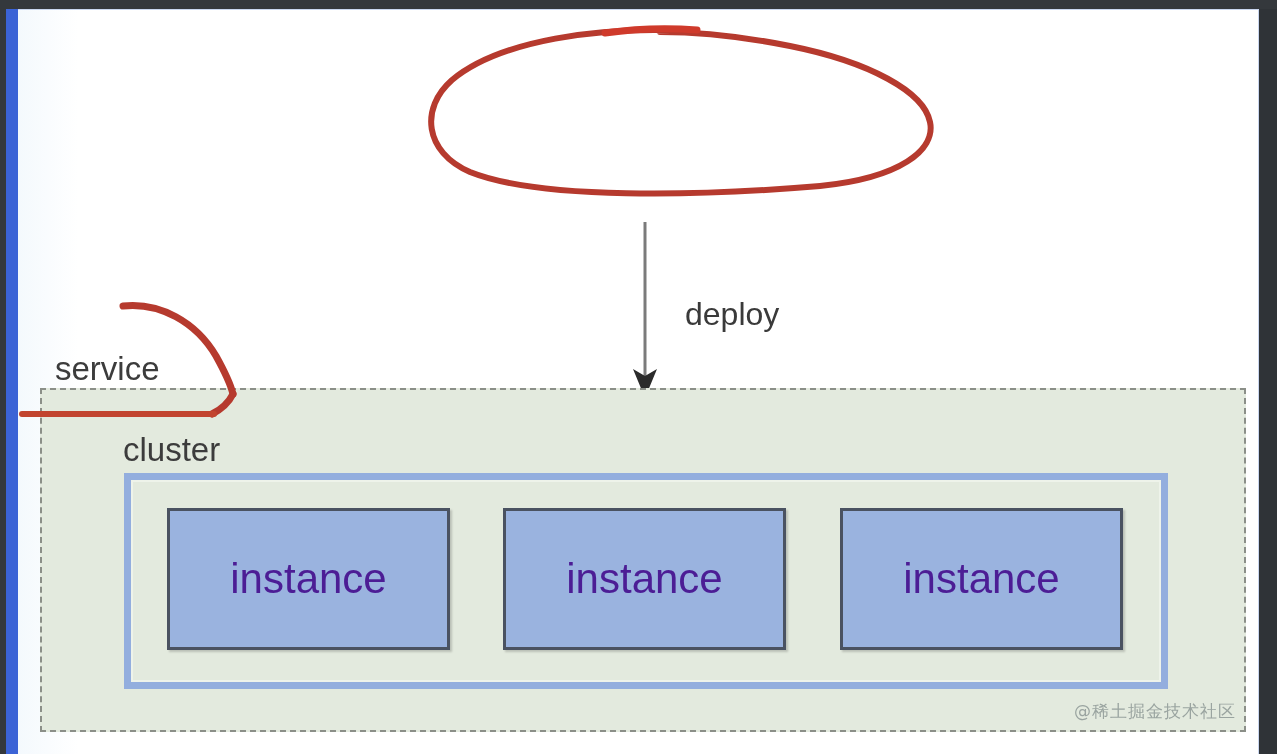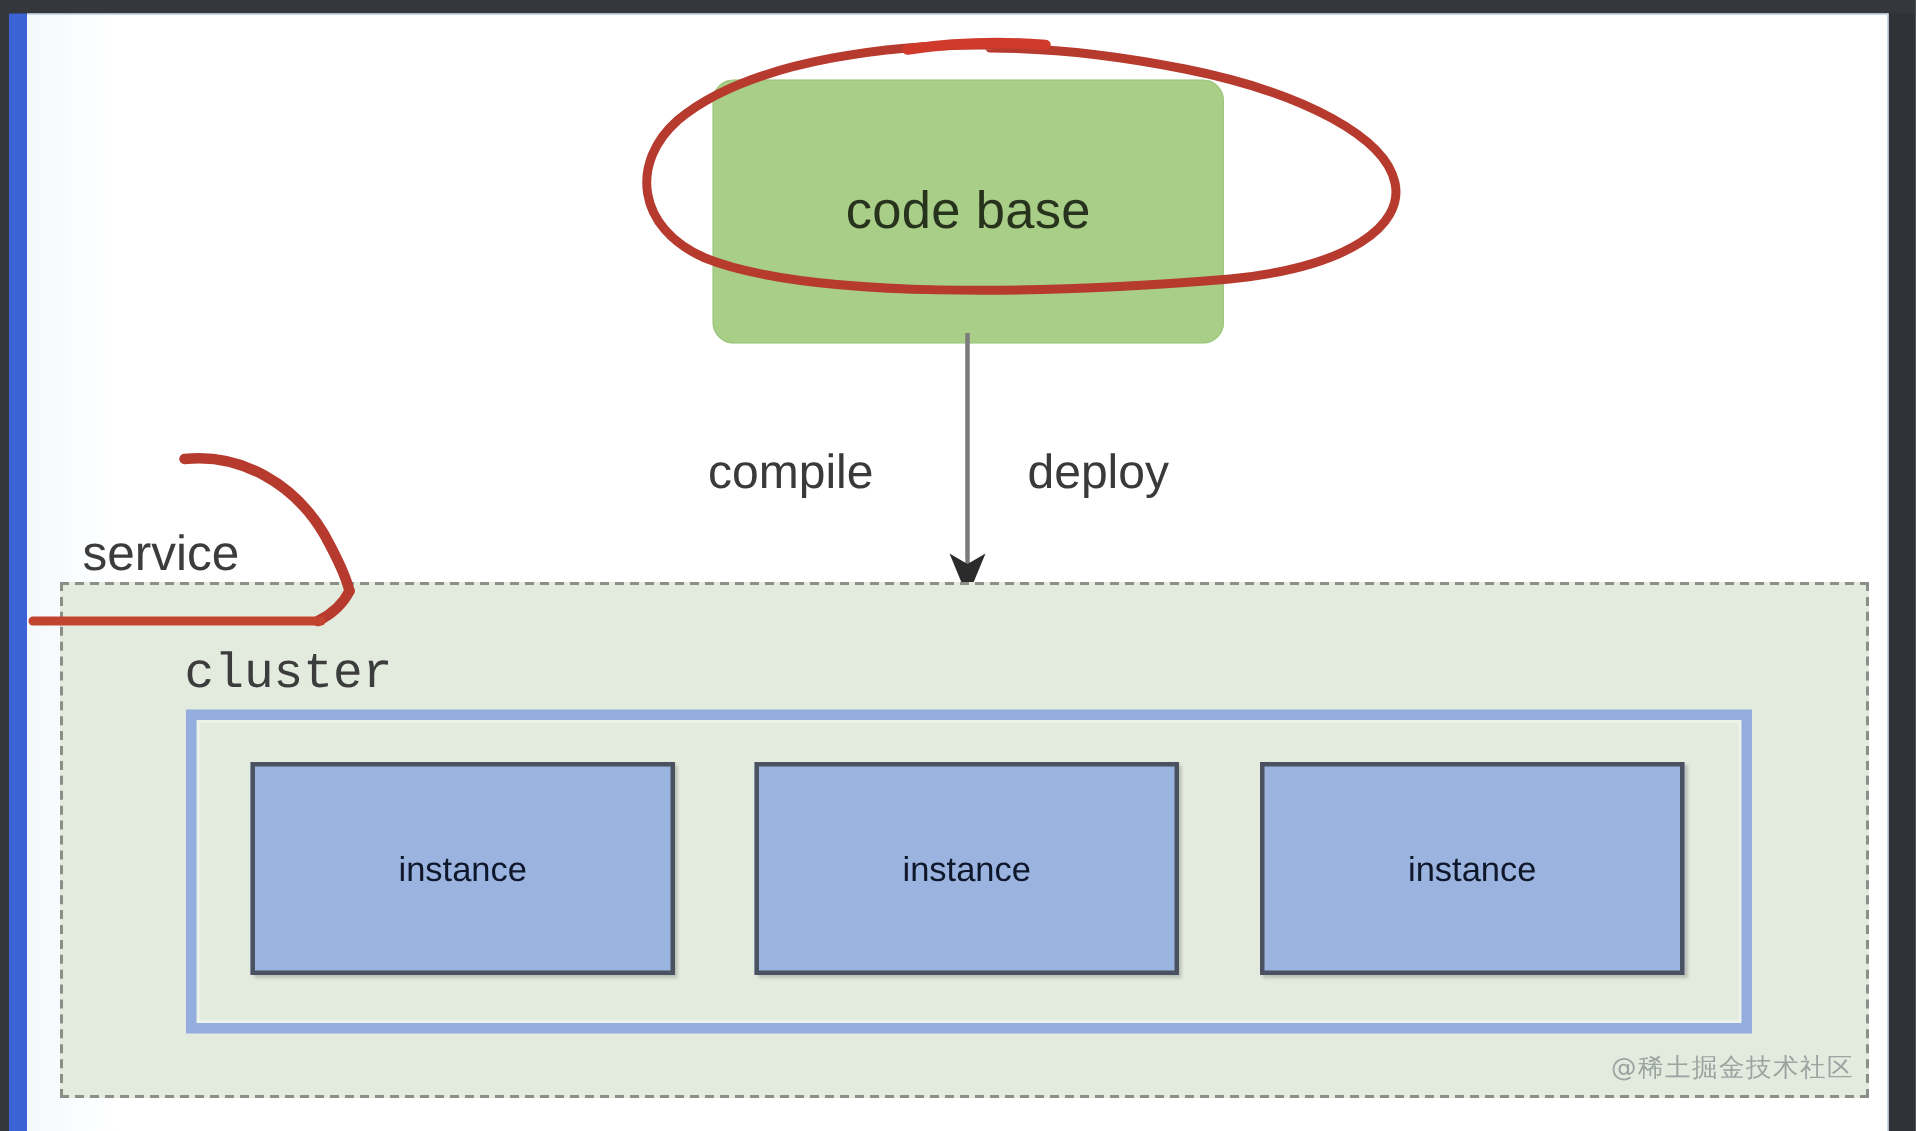--- a/index.html
+++ b/index.html
@@ -101,21 +101,20 @@
     font-size: 33px;
     color: #3c3c3c;
   }
 
   
   .label-cluster {
     position: absolute;
     left: 123px; top: 421px;
     font-size: 33px;
     color: #3c3c3c;
-    font-family: Liberation Mono, monospace;
   }
   .region-cluster {
     position: absolute;
     left: 124px; top: 463px;
     width: 1044px; height: 216px;
     background: #e3eade;
     border: 7px solid #93aede;
     box-sizing: border-box;
     box-shadow: inset 0 0 0 2px #eef3ea;
   }
@@ -133,22 +132,22 @@
     height: 142px;
     background: #9ab3df;
     border: 3px solid #4a5261;
     box-sizing: border-box;
     display: flex;
     align-items: center;
     justify-content: center;
     box-shadow: 2px 2px 2px rgba(0,0,0,.18);
   }
   .node-instance .label {
-    font-size: 23px;
-    color: #0f172a;
+    font-size: 42px;
+    color: #4c1d95;
   }
   .node-instance.i0 { left: 167px; }
   .node-instance.i1 { left: 503px; }
   .node-instance.i2 { left: 840px; }
 
   
   .annotation-layer {
     position: absolute;
     left: 0; top: 0;
     width: 1277px; height: 754px;
@@ -170,30 +169,26 @@
 <body>
 
 <div id="screen">
 
   <div class="chrome-top"></div>
   <div class="chrome-left"></div>
   <div class="accent-bar"></div>
 
   <div class="canvas">
 
-    <div class="node-codebase" style="left:457px;">
-      <span class="label">code base</span>
-    </div>
 
     <svg class="arrow-wrap" style="left:582px;" viewBox="0 0 90 178">
       <line x1="45" y1="0" x2="45" y2="155" stroke="#7b7b7b" stroke-width="3"></line>
       <polygon points="45,176 33,147 45,154 57,147" fill="#2b2b2b"></polygon>
     </svg>
 
-    <div class="edge-label compile" style="left:454px;">compile</div>
     <div class="edge-label deploy" style="left:648px;">deploy</div>
 
     <div class="label-service" style="left:37px;">service</div>
 
     <div class="region-service" style="left:22px;"></div>
 
     <div class="label-cluster" style="left:105px;">cluster</div>
 
     <div class="region-cluster" style="left:106px;"></div>
 

